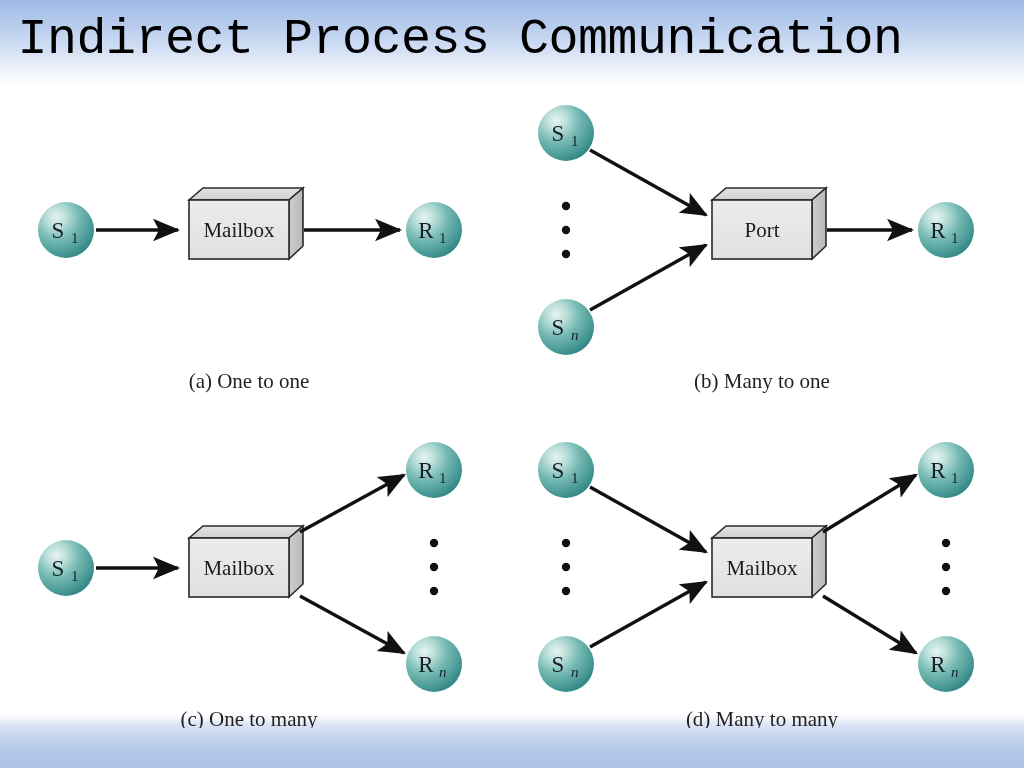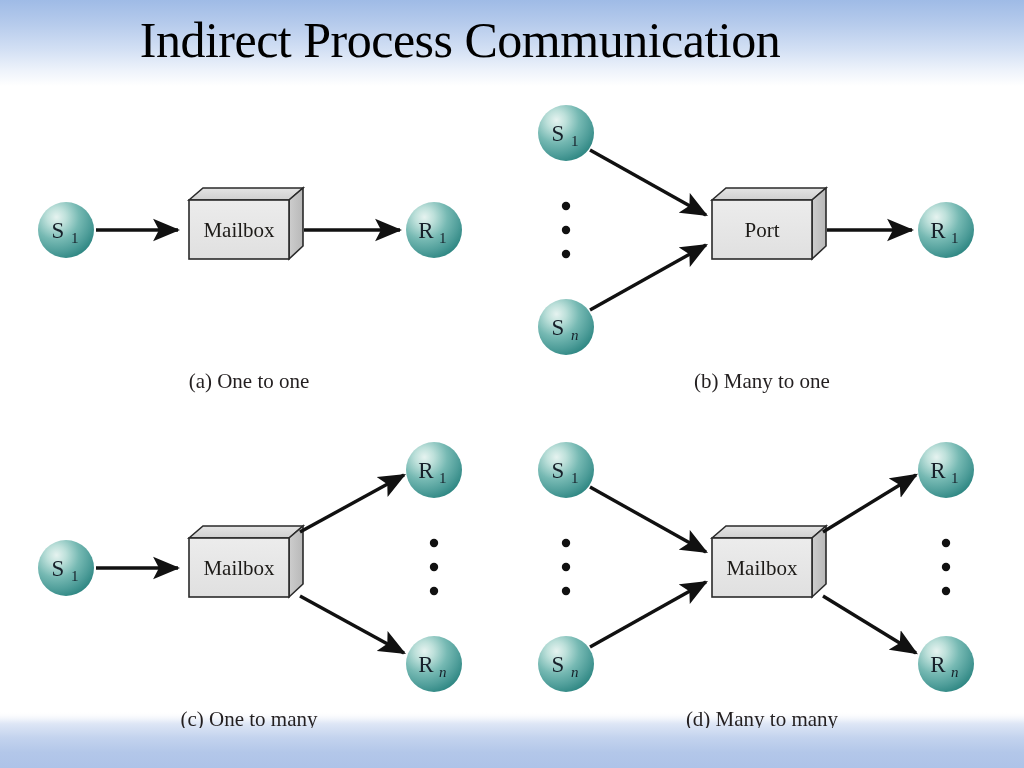--- a/index.html
+++ b/index.html
@@ -48,21 +48,21 @@
     position: absolute;
     left: 0; bottom: 44px;
     width: 1024px; height: 14px;
     background: linear-gradient(to bottom, rgba(255,255,255,1) 0%, rgba(255,255,255,0) 100%);
   }
   .title {
     position: absolute;
     left: 0; top: 12px;
     width: 920px;
     text-align: center;
-    font-family: Liberation Serif, serif;
+    font-family: Liberation Mono, monospace;
     font-size: 50px;
     font-weight: 400;
     line-height: 56px;
     color: #000000;
     letter-spacing: -0.5px;
     white-space: nowrap;
   }
   .figure {
     position: absolute;
     left: 0; top: 88px;

